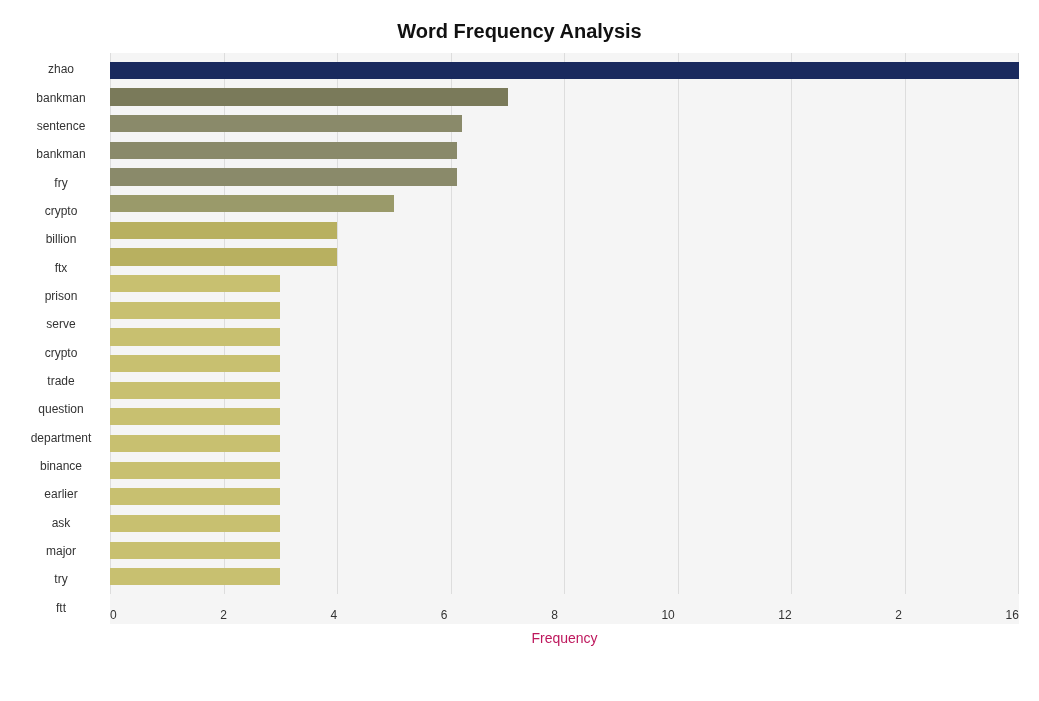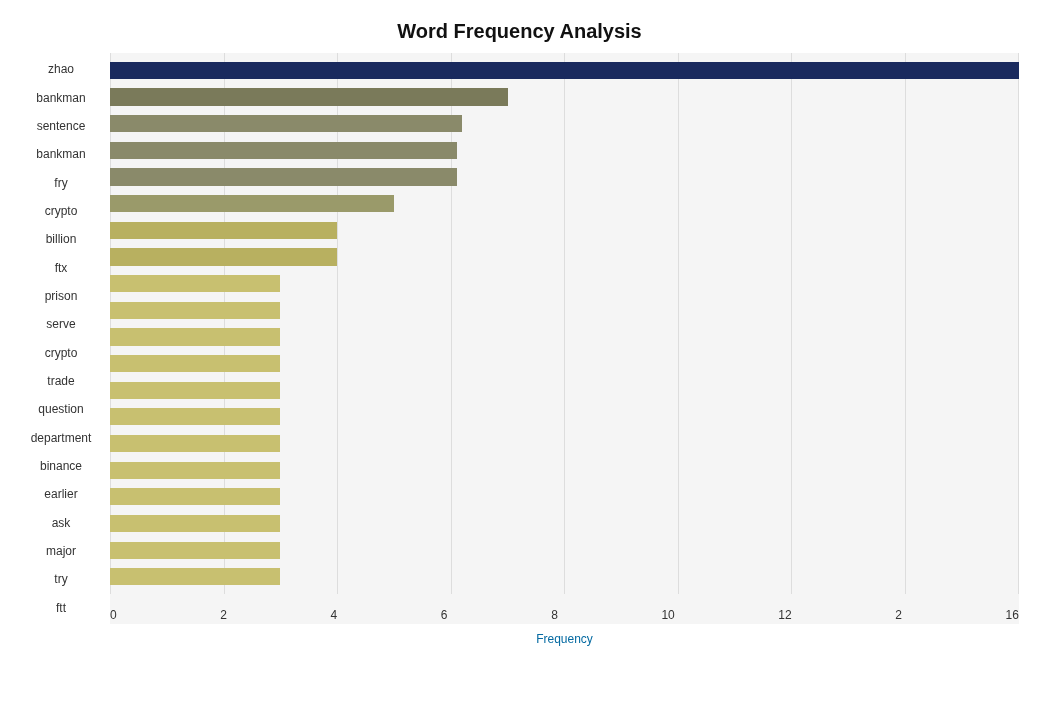--- a/index.html
+++ b/index.html
@@ -102,22 +102,22 @@
     .x-tick {
       font-size: 12px;
       color: #333;
       text-align: center;
     }
     .x-axis-label {
       position: absolute;
       bottom: -22px;
       left: 50%;
       transform: translateX(-50%);
-      font-size: 12px;
-      color: #0369a1;
+      font-size: 14px;
+      color: #be185d;
     }
   </style>
 </head>
 <body>
 
 <div class="chart-container">
   <div class="chart-title">Word Frequency Analysis</div>
   <div class="chart-area">
     <div class="y-labels" id="y-labels">
         <div class="y-label">zhao</div>

